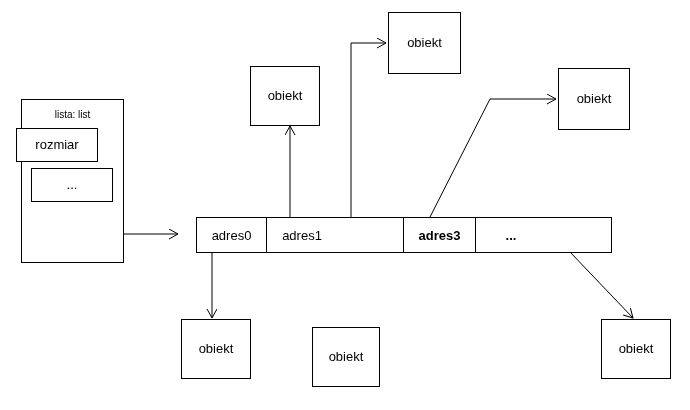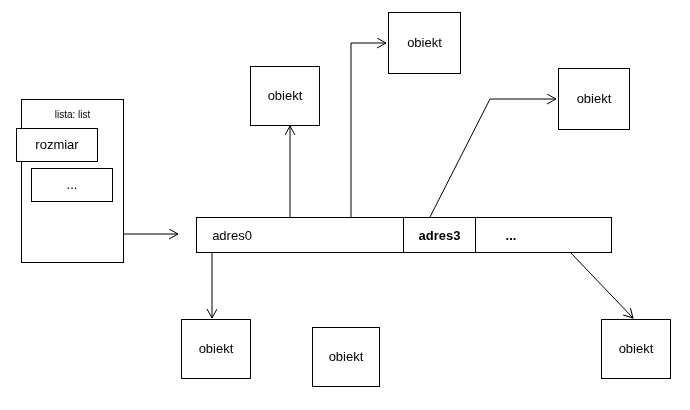--- a/index.html
+++ b/index.html
@@ -124,20 +124,23 @@
 
   <div class="field" style="left:31px; top:168px; width:82px; height:34px;">
     <span>...</span>
   </div>
 
 
   <div class="array-seg" style="left:180px; top:217px; width:210px; height:36px;margin-left:16px;">
     <div class="array-cell" style="width:70px;">
       <span>adres0</span>
     </div>
+    <div class="array-cell" style="width:70px;">
+      <span>adres1</span>
+    </div>
   </div>
 
   <div class="array-seg" style="left:403px; top:217px; width:209px; height:36px;font-weight:bold;">
     <div class="array-cell" style="width:72px;">
       <span>adres3</span>
     </div>
     <div class="array-cell" style="width:70px;">
       <span>...</span>
     </div>
   </div>

